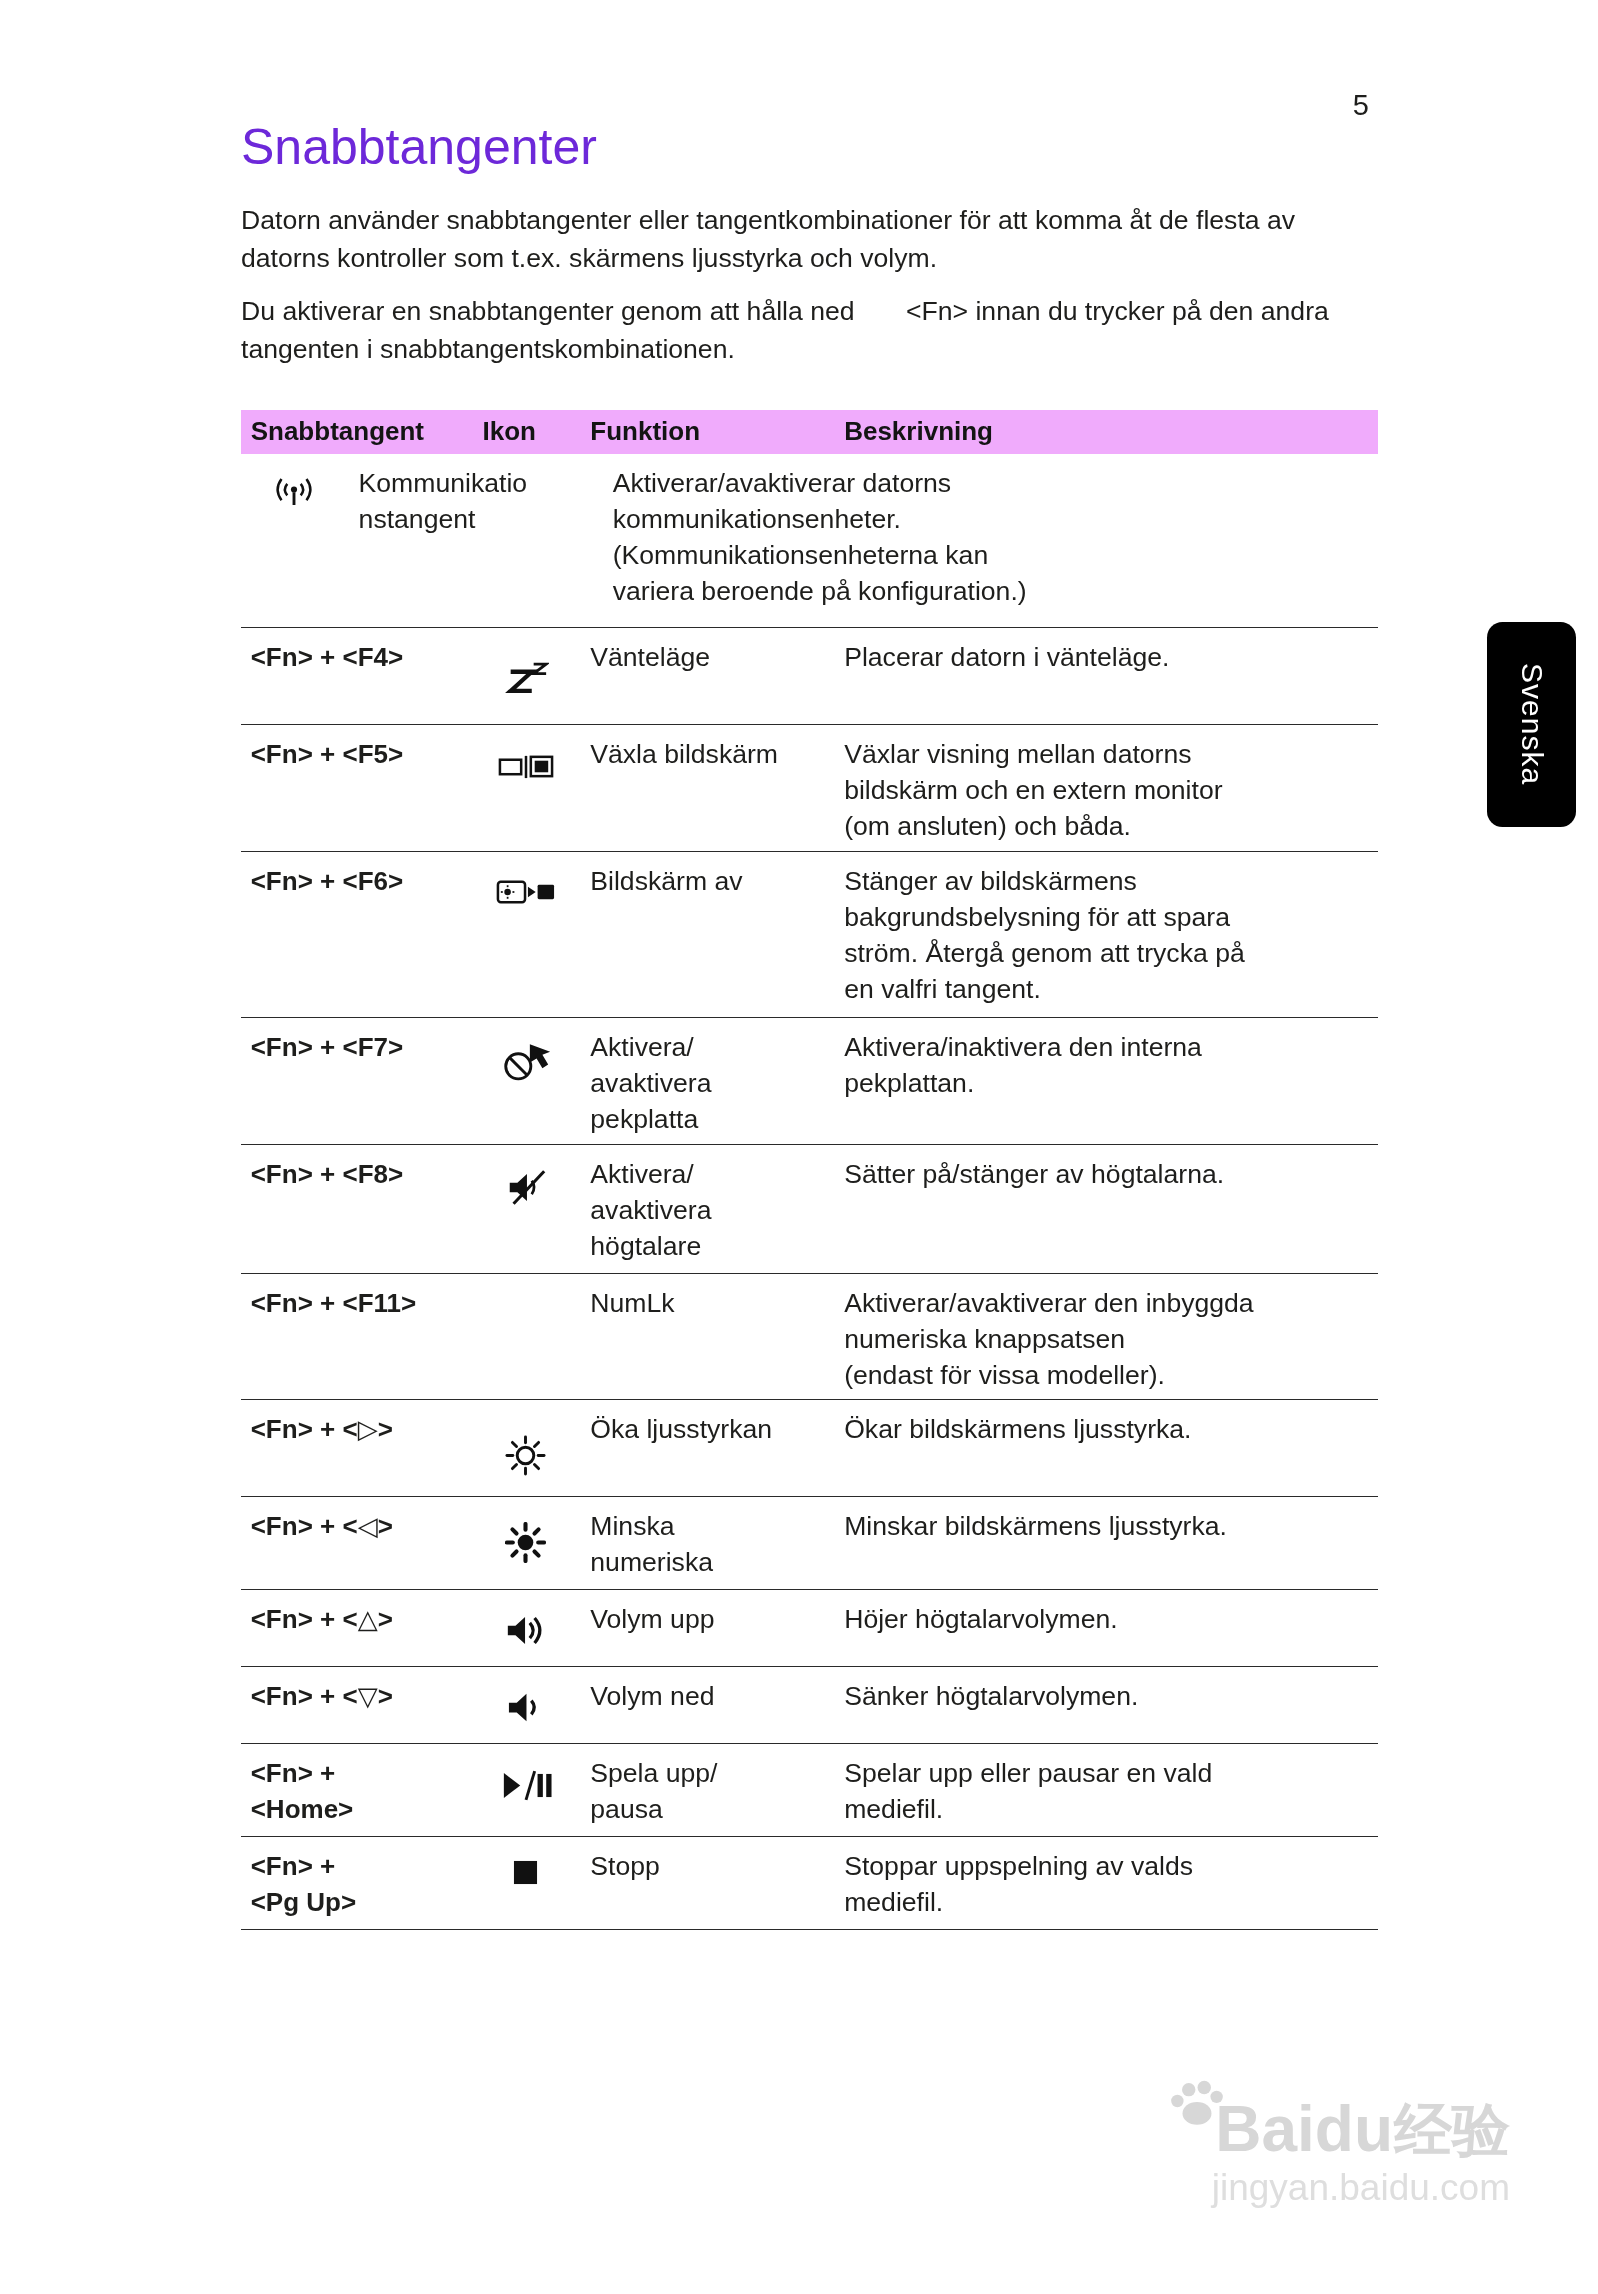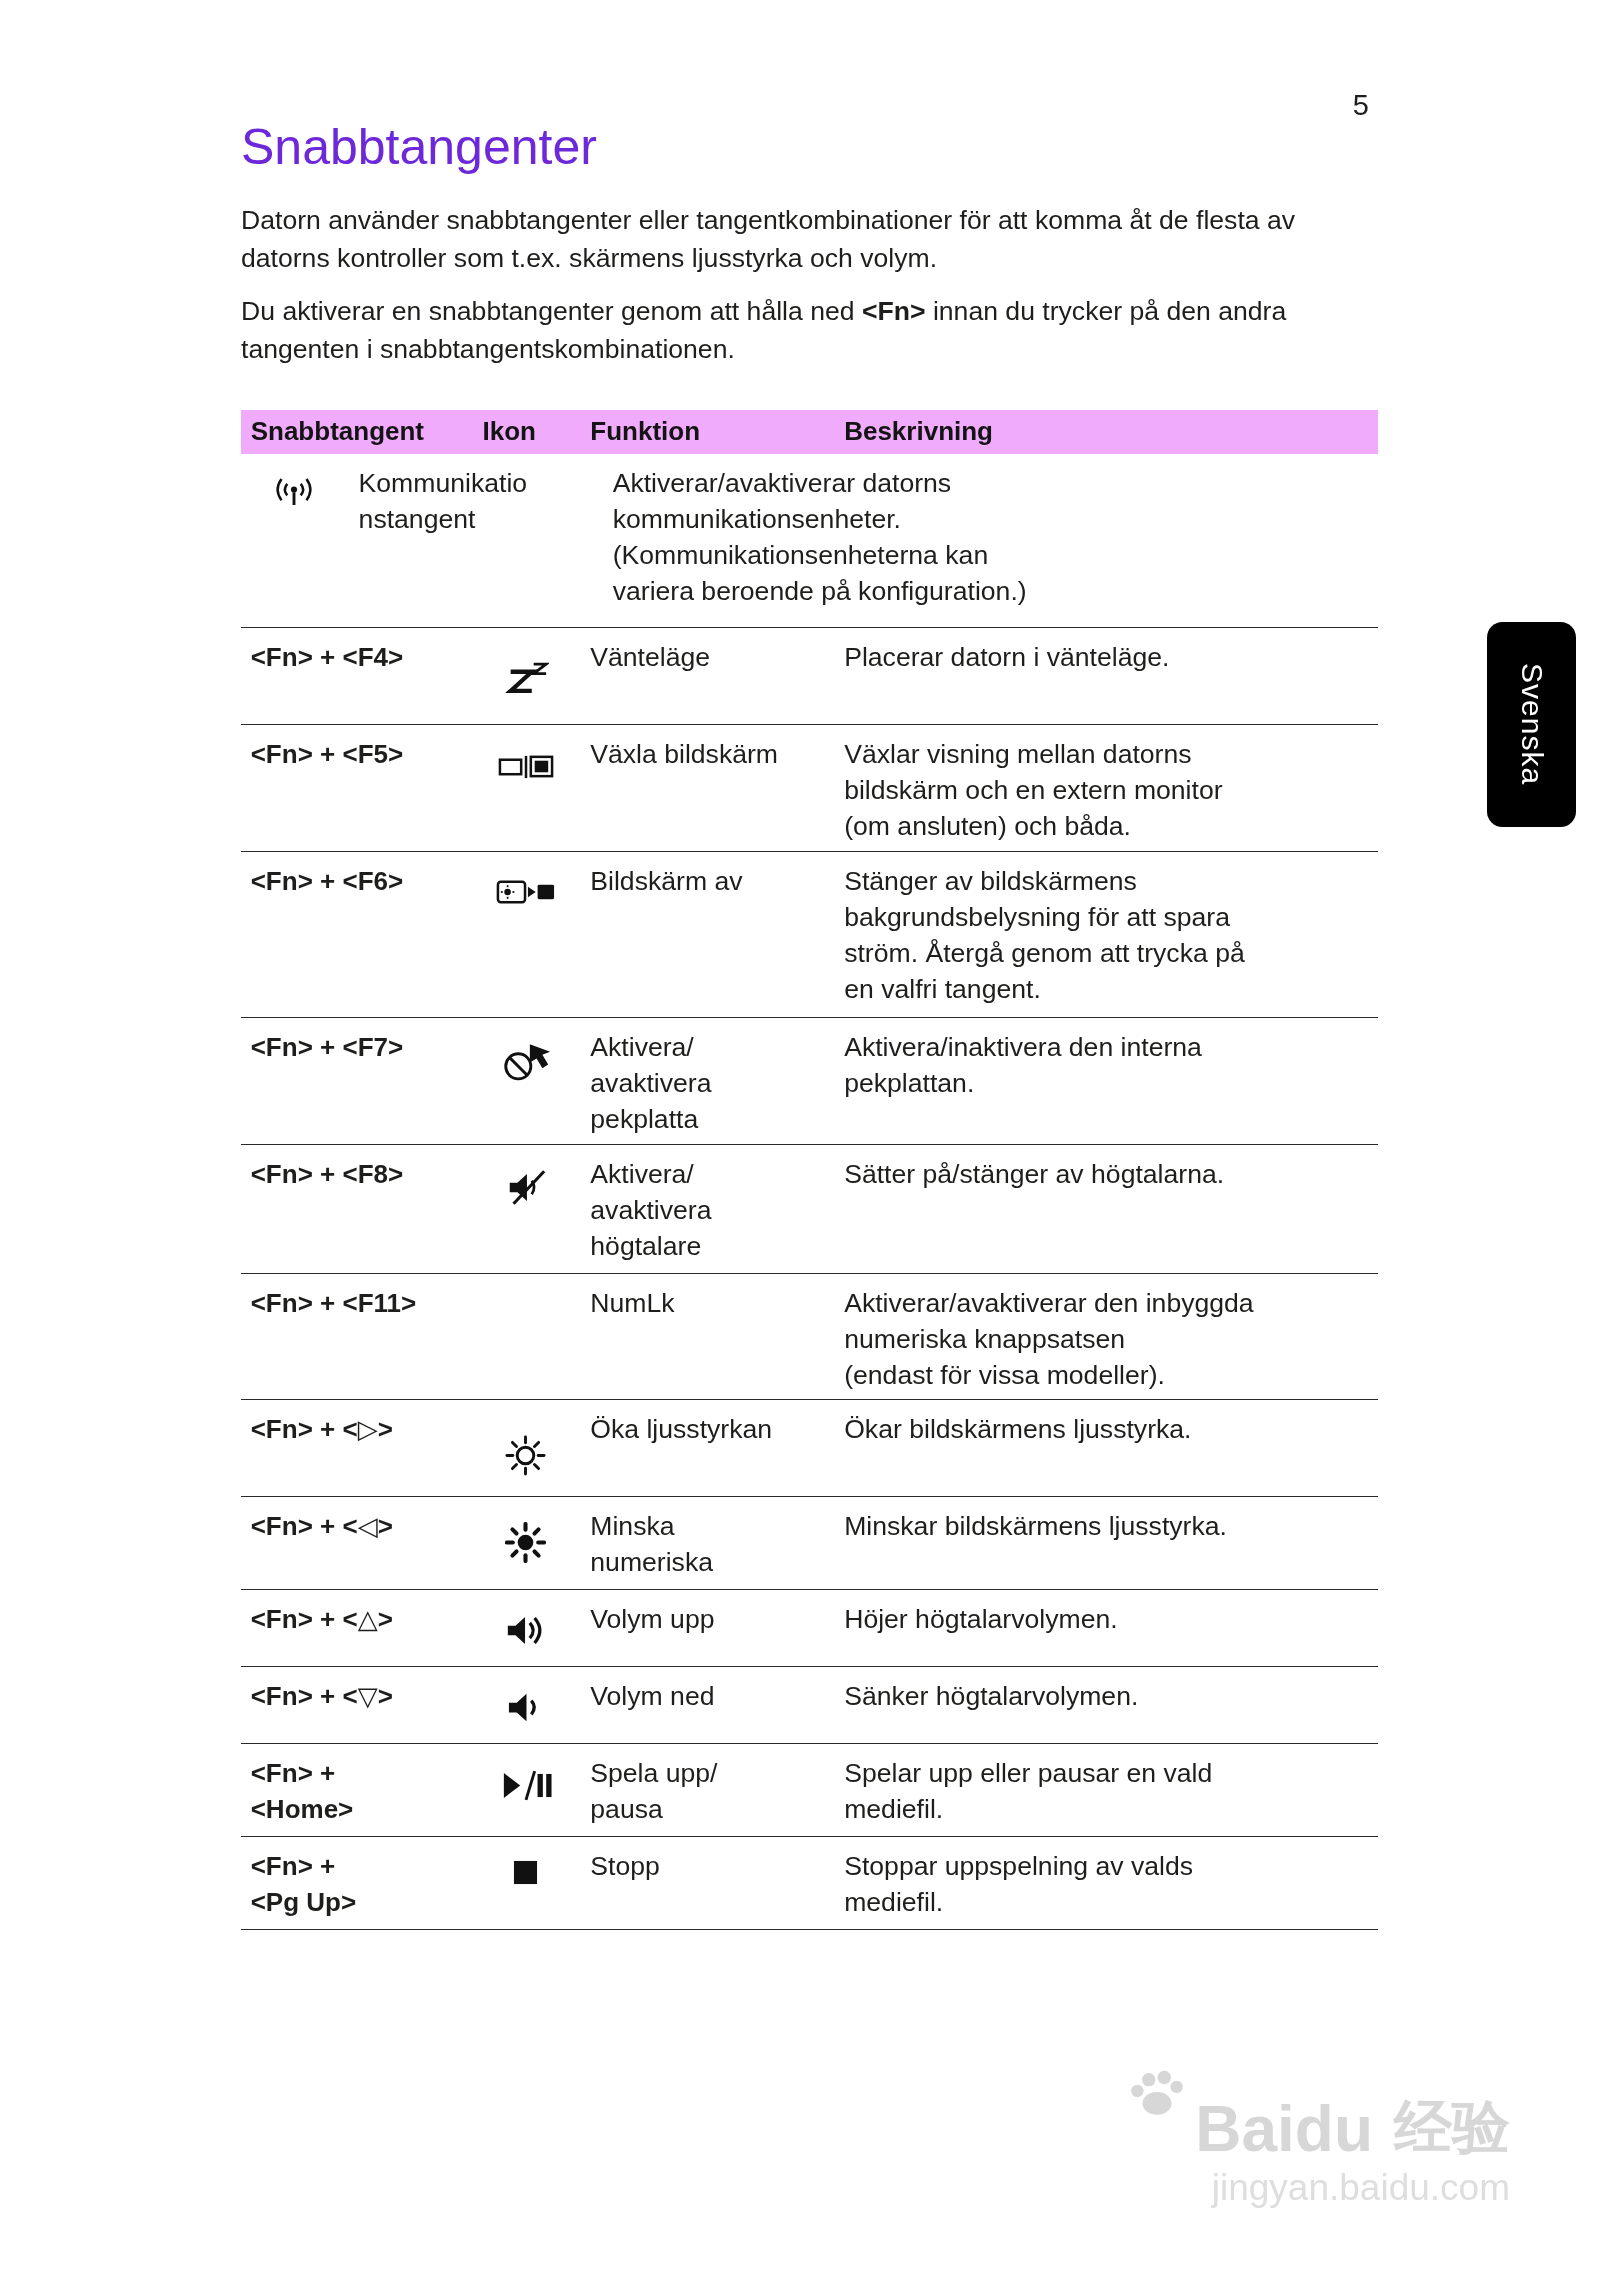--- a/index.html
+++ b/index.html
@@ -7,21 +7,21 @@
   body {
     width:1599px; height:2294px; position:relative; overflow:hidden;
     font-family:"Liberation Sans","DejaVu Sans",sans-serif;
     color:#1e1e1c;
   }
   .page-number { position:absolute; top:89px; right:230px; font-size:29px; }
   .content { position:absolute; left:241px; top:0; width:1137px; }
   .title { margin-top:118px; font-size:50px; font-weight:400; color:#6d28d9; }
   .intro { margin-top:25px; font-size:26.6px; line-height:38px; }
   .intro.second { margin-top:14.5px; }
-  .fn-bold { font-weight:bold; }
+  .fn-bold { font-weight:normal;margin-left:44px; }
 
   .hotkey-table { margin-top:42px; }
   .thead {
     display:flex; align-items:center; height:44px;
     background:#f0abfc; font-weight:bold; font-size:26px; color:#141414;
   }
   .trow {
     display:flex; border-bottom:1.9px solid #2a2a2a;
     padding-top:11.6px; padding-bottom:5.8px;
   }
@@ -37,21 +37,21 @@
   .lang-tab {
     position:absolute; right:23px; top:622px; width:89px; height:205px;
     background:#000; border-radius:15.4px;
     display:flex; align-items:center; justify-content:center;
   }
   .lang-tab span {
     writing-mode:vertical-rl; color:#fff; font-size:30px; letter-spacing:1px;
   }
 
   .watermark { position:absolute; right:89px; bottom:85px; text-align:right; }
-  .wm-row { display:flex; justify-content:flex-end; gap:21px; }
+  .wm-row { display:flex; align-items:flex-end; justify-content:flex-end; gap:1px; }
   .wm-brand { font-size:64px; font-weight:bold; color:#d7d7d7; line-height:1; }
   .wm-brand-cn { font-size:58px; font-weight:bold; color:#d7d7d7; line-height:1.05; }
   .wm-url { font-size:37px; color:#dedede; margin-top:5.8px; }
   .paw { transform:translateY(-33px); margin-right:-13.5px; }
 
   svg.ic { display:block; }
 </style>
 </head>
 <body>
 

